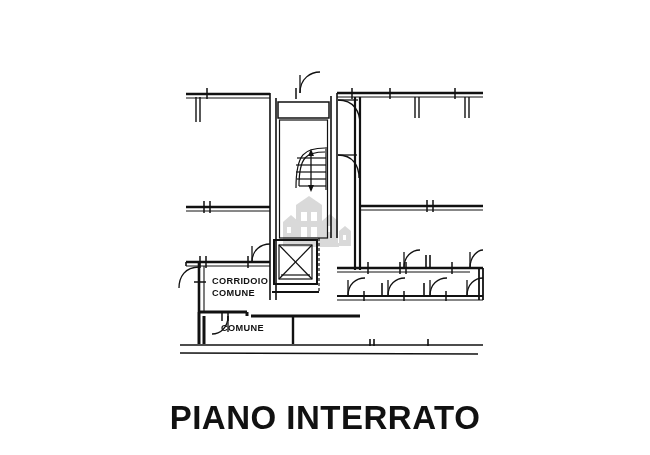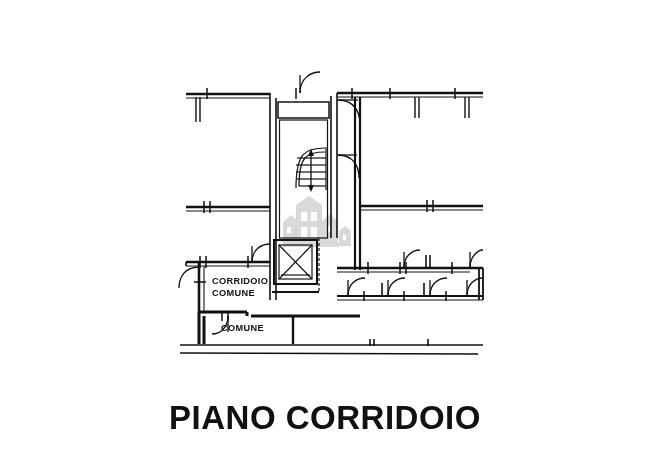--- a/index.html
+++ b/index.html
@@ -338,14 +338,14 @@
   </svg>
 
   <div class="room-label" id="label-corridoio">CORRIDOIO
 COMUNE</div>
 
   <div class="room-label" id="label-cantina">COMUNE</div>
 
 </div>
 
 <div class="title-area">
-  <span class="plan-title">PIANO CORRIDOIO</span>
+  <span class="plan-title">PIANO INTERRATO</span>
 </div>
 
 </body></html>

